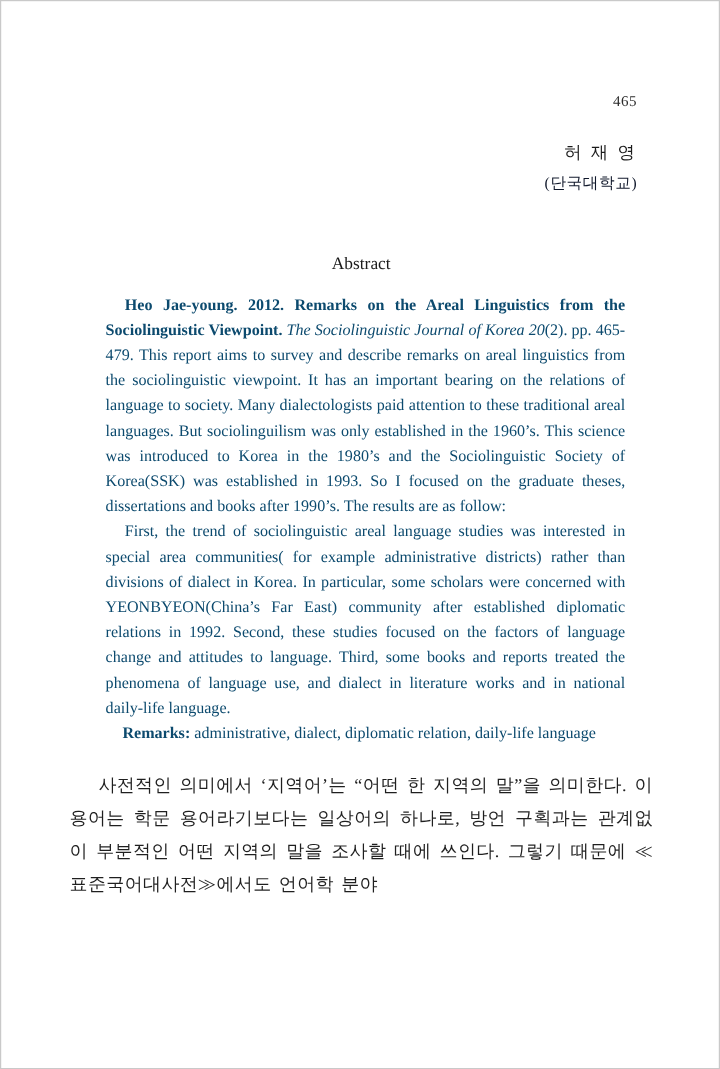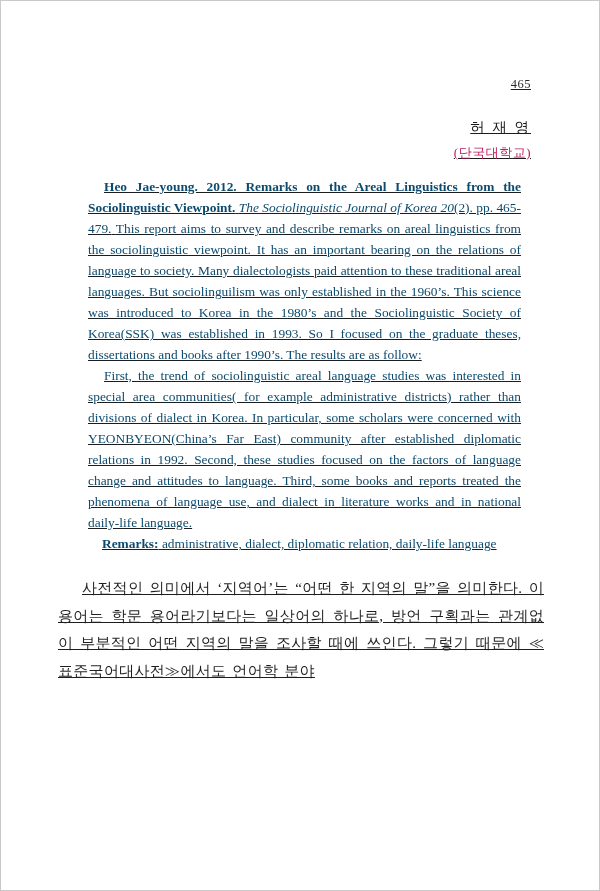--- a/index.html
+++ b/index.html
@@ -9,21 +9,20 @@
   }
   .page {
     position: relative;
     width: 598px;
     height: 889px;
     background: #ffffff;
     border: 1px solid #c9c9c9;
     overflow: hidden;
     font-family: "Liberation Serif", "DejaVu Serif", serif;
     color: #1d1d1d;
-    text-decoration: underline;
   }
   .content {
     padding: 0 55px 0 57px;
   }
   .page-number {
     margin-top: 76px;
     text-align: right;
     padding-right: 13px;
     font-size: 12.5px;
     letter-spacing: 0.5px;
@@ -45,21 +44,21 @@
   }
   .author-name {
     font-size: 14.5px;
     letter-spacing: 2px;
     color: #1b1b1b;
   }
   .author-affiliation {
     margin-top: 7px;
     font-size: 13px;
     letter-spacing: 0.5px;
-    color: #be185d;
+    color: #0f172a;
   }
   .abstract-heading {
     margin-top: 50px;
     text-align: center;
     font-size: 14.5px;
     color: #1b1b1b;
   }
   .abstract-body {
     margin: 14px 23px 0 30px;
   }
@@ -106,20 +105,21 @@
   <div class="content">
 
     <div class="page-number">465</div>
 
 
     <div class="author-block">
       <div class="author-name">허 재 영</div>
       <div class="author-affiliation">(단국대학교)</div>
     </div>
 
+    <div class="abstract-heading">Abstract</div>
 
     <div class="abstract-body">
       <p class="indent"><b>Heo Jae-young. 2012. Remarks on the Areal Linguistics from the Sociolinguistic Viewpoint.</b> <i>The Sociolinguistic Journal of Korea 20</i><span>(2). pp. 465-479.</span> <span>This report aims to survey and describe remarks on areal linguistics from the sociolinguistic viewpoint. It has an important bearing on the relations of language to society. Many dialectologists paid attention to these traditional areal languages. But sociolinguilism was only established in the 1960’s. This science was introduced to Korea in the 1980’s and the Sociolinguistic Society of Korea(SSK) was established in 1993. So I focused on the graduate theses, dissertations and books after 1990’s. The results are as follow:</span></p>
       <p class="indent">First, the trend of sociolinguistic areal language studies was interested in special area communities( for example administrative districts) rather than divisions of dialect in Korea. In particular, some scholars were concerned with YEONBYEON(China’s Far East) community after established diplomatic relations in 1992. Second, these studies focused on the factors of language change and attitudes to language. Third, some books and reports treated the phenomena of language use, and dialect in literature works and in national daily-life language.</p>
       <p class="keywords-para"><b>Remarks:</b> <span>administrative, dialect, diplomatic relation, daily-life language</span></p>
     </div>
 
 
     <p class="body-para">사전적인 의미에서 ‘지역어’는 “어떤 한 지역의 말”을 의미한다. 이 용어는 학문 용어라기보다는 일상어의 하나로, 방언 구획과는 관계없이 부분적인 어떤 지역의 말을 조사할 때에 쓰인다. 그렇기 때문에 ≪표준국어대사전≫에서도 언어학 분야</p>
 

